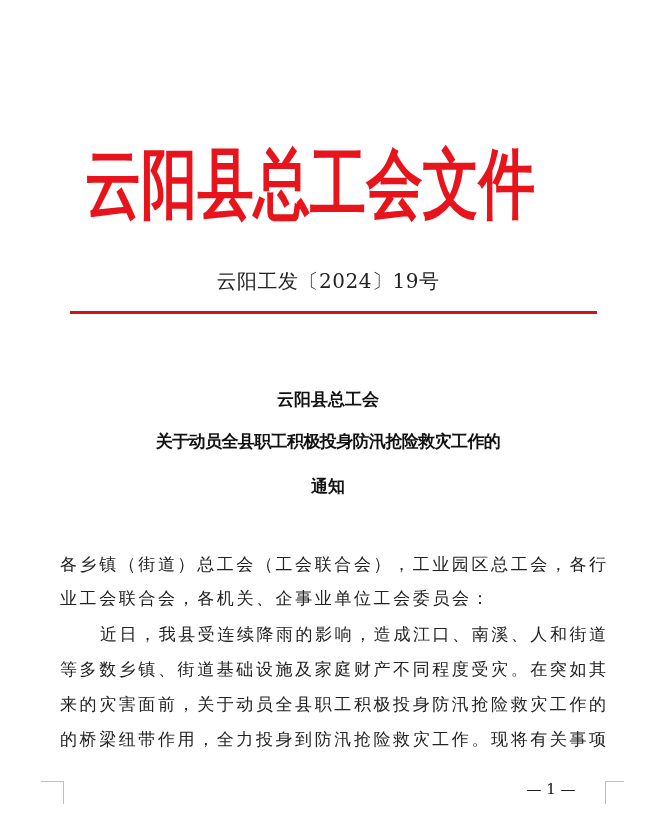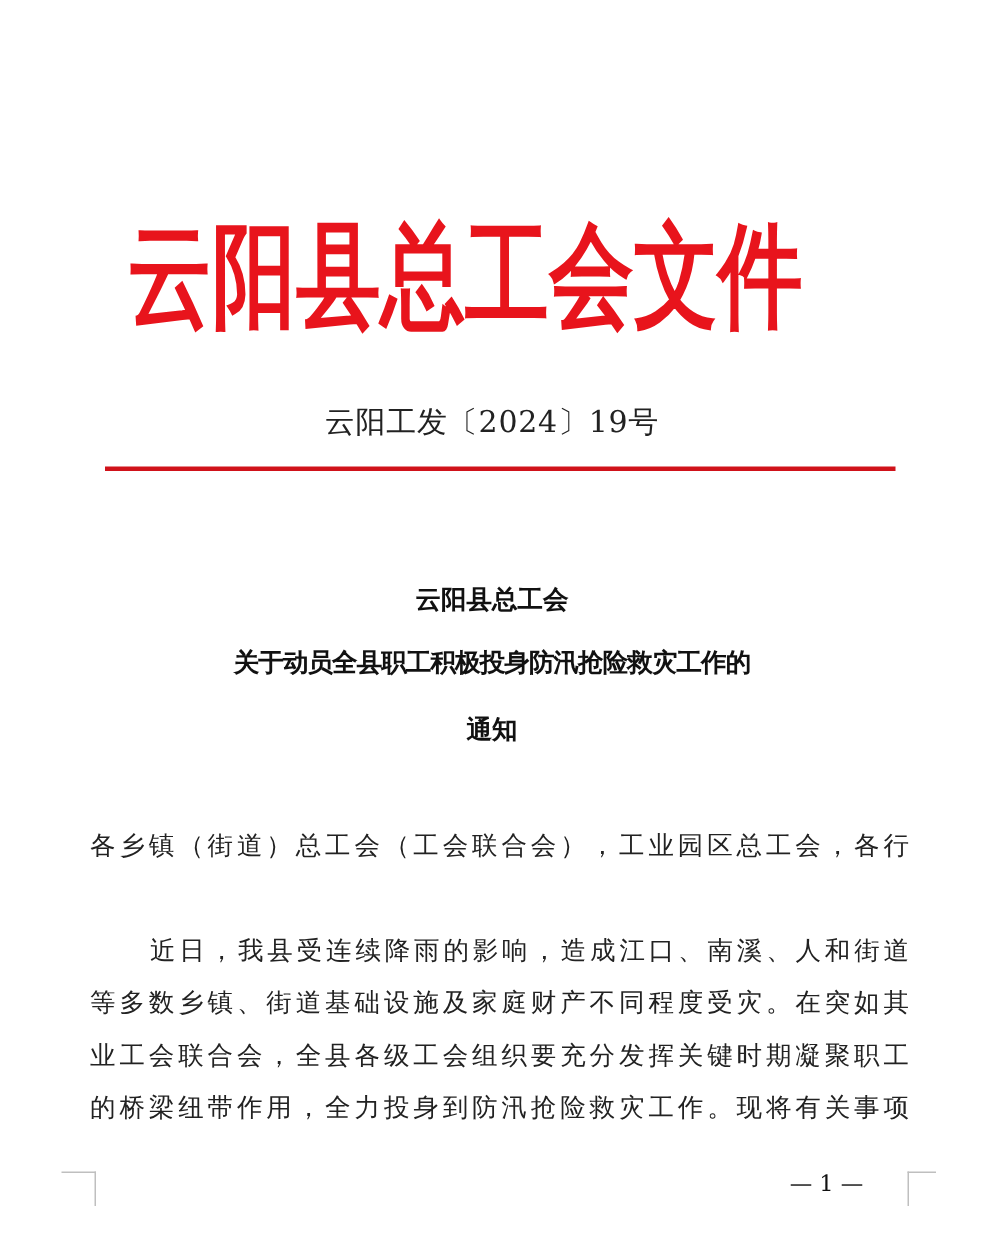--- a/index.html
+++ b/index.html
@@ -47,23 +47,24 @@
 
   <div class="doc-number">云阳工发〔2024〕19号</div>
 
   <div class="red-rule"></div>
 
   <div class="title t1">云阳县总工会</div>
   <div class="title t2">关于动员全县职工积极投身防汛抢险救灾工作的</div>
   <div class="title t3">通知</div>
 
   <div class="body-line" style="top:552px;">各乡镇（街道）总工会（工会联合会），工业园区总工会，各行</div>
+  <div class="body-line short" style="top:586px;">业工会联合会，各机关、企事业单位工会委员会：</div>
 
   <div class="body-line" style="top:657px;">等多数乡镇、街道基础设施及家庭财产不同程度受灾。在突如其</div>
   <div class="body-line indent" style="top:622px;">近日，我县受连续降雨的影响，造成江口、南溪、人和街道</div>
-  <div class="body-line" style="top:692px;">业工会联合会，全县各级工会组织要充分发挥关键时期凝聚职工</div>
+  <div class="body-line" style="top:692px;">来的灾害面前，关于动员全县职工积极投身防汛抢险救灾工作的</div>
   <div class="body-line" style="top:727px;">的桥梁纽带作用，全力投身到防汛抢险救灾工作。现将有关事项</div>
 
   <div class="corner left"></div>
   <div class="page-num">— 1 —</div>
   <div class="corner right"></div>
 
 </div>
 
 </body></html>

